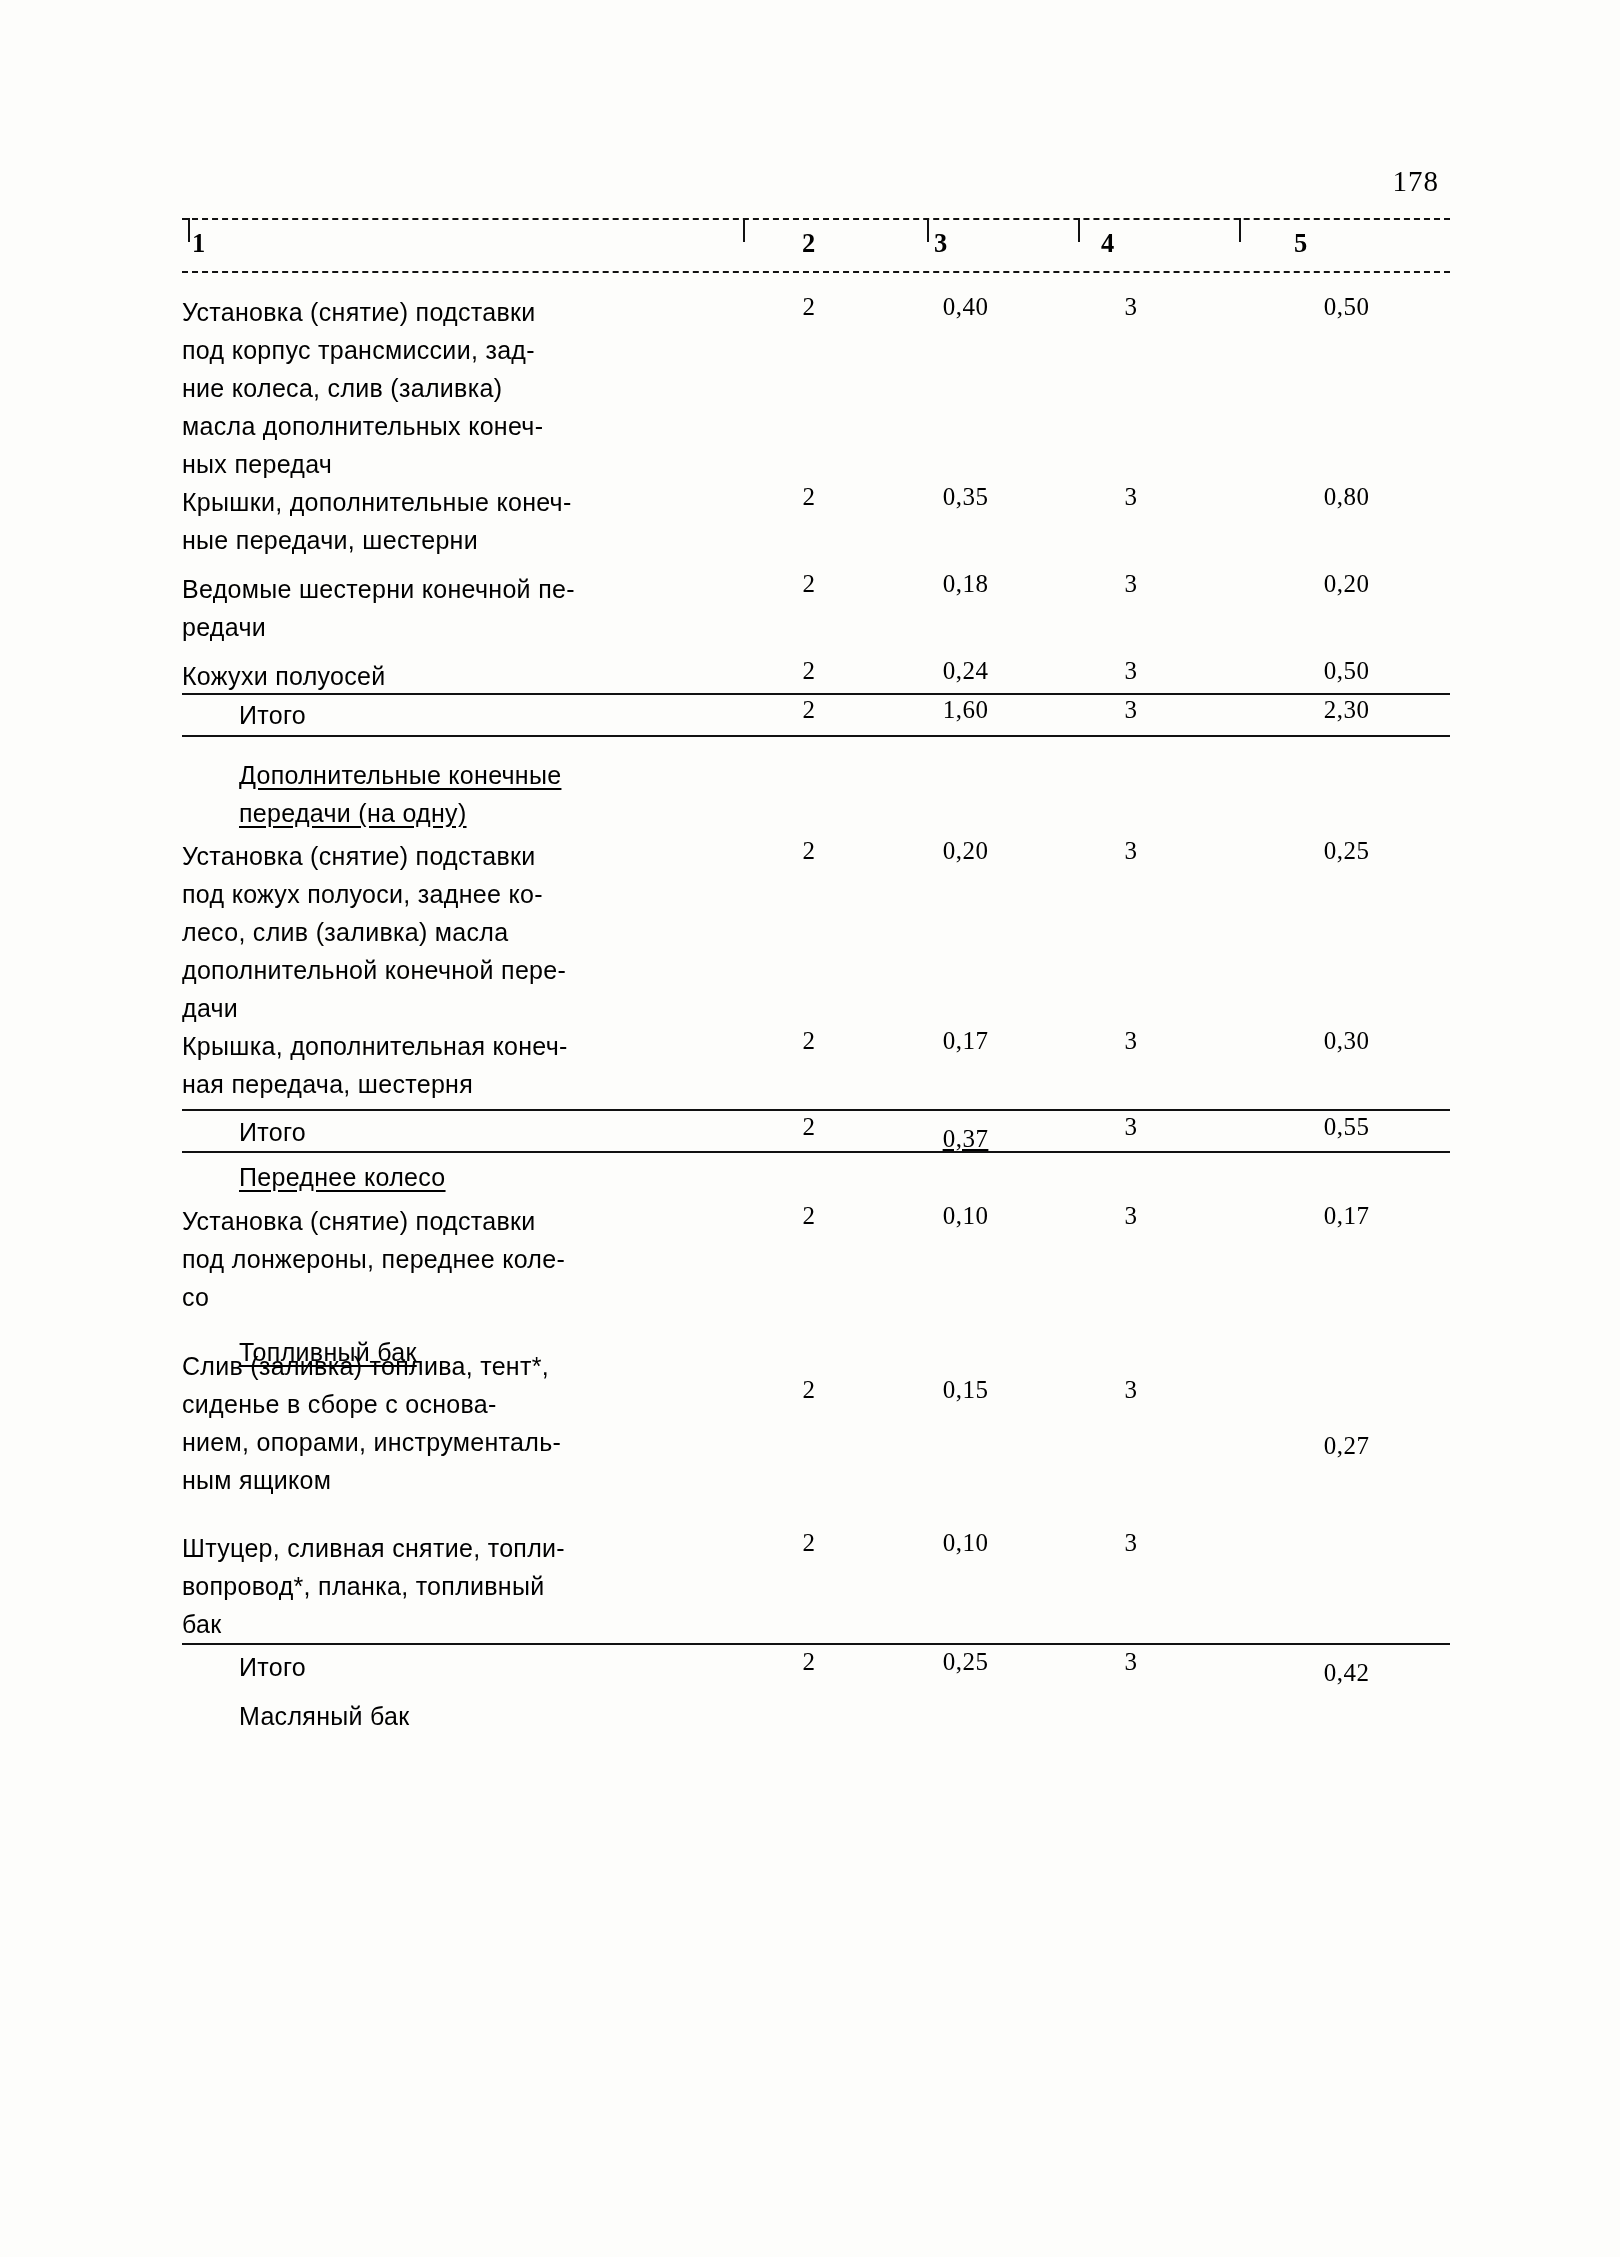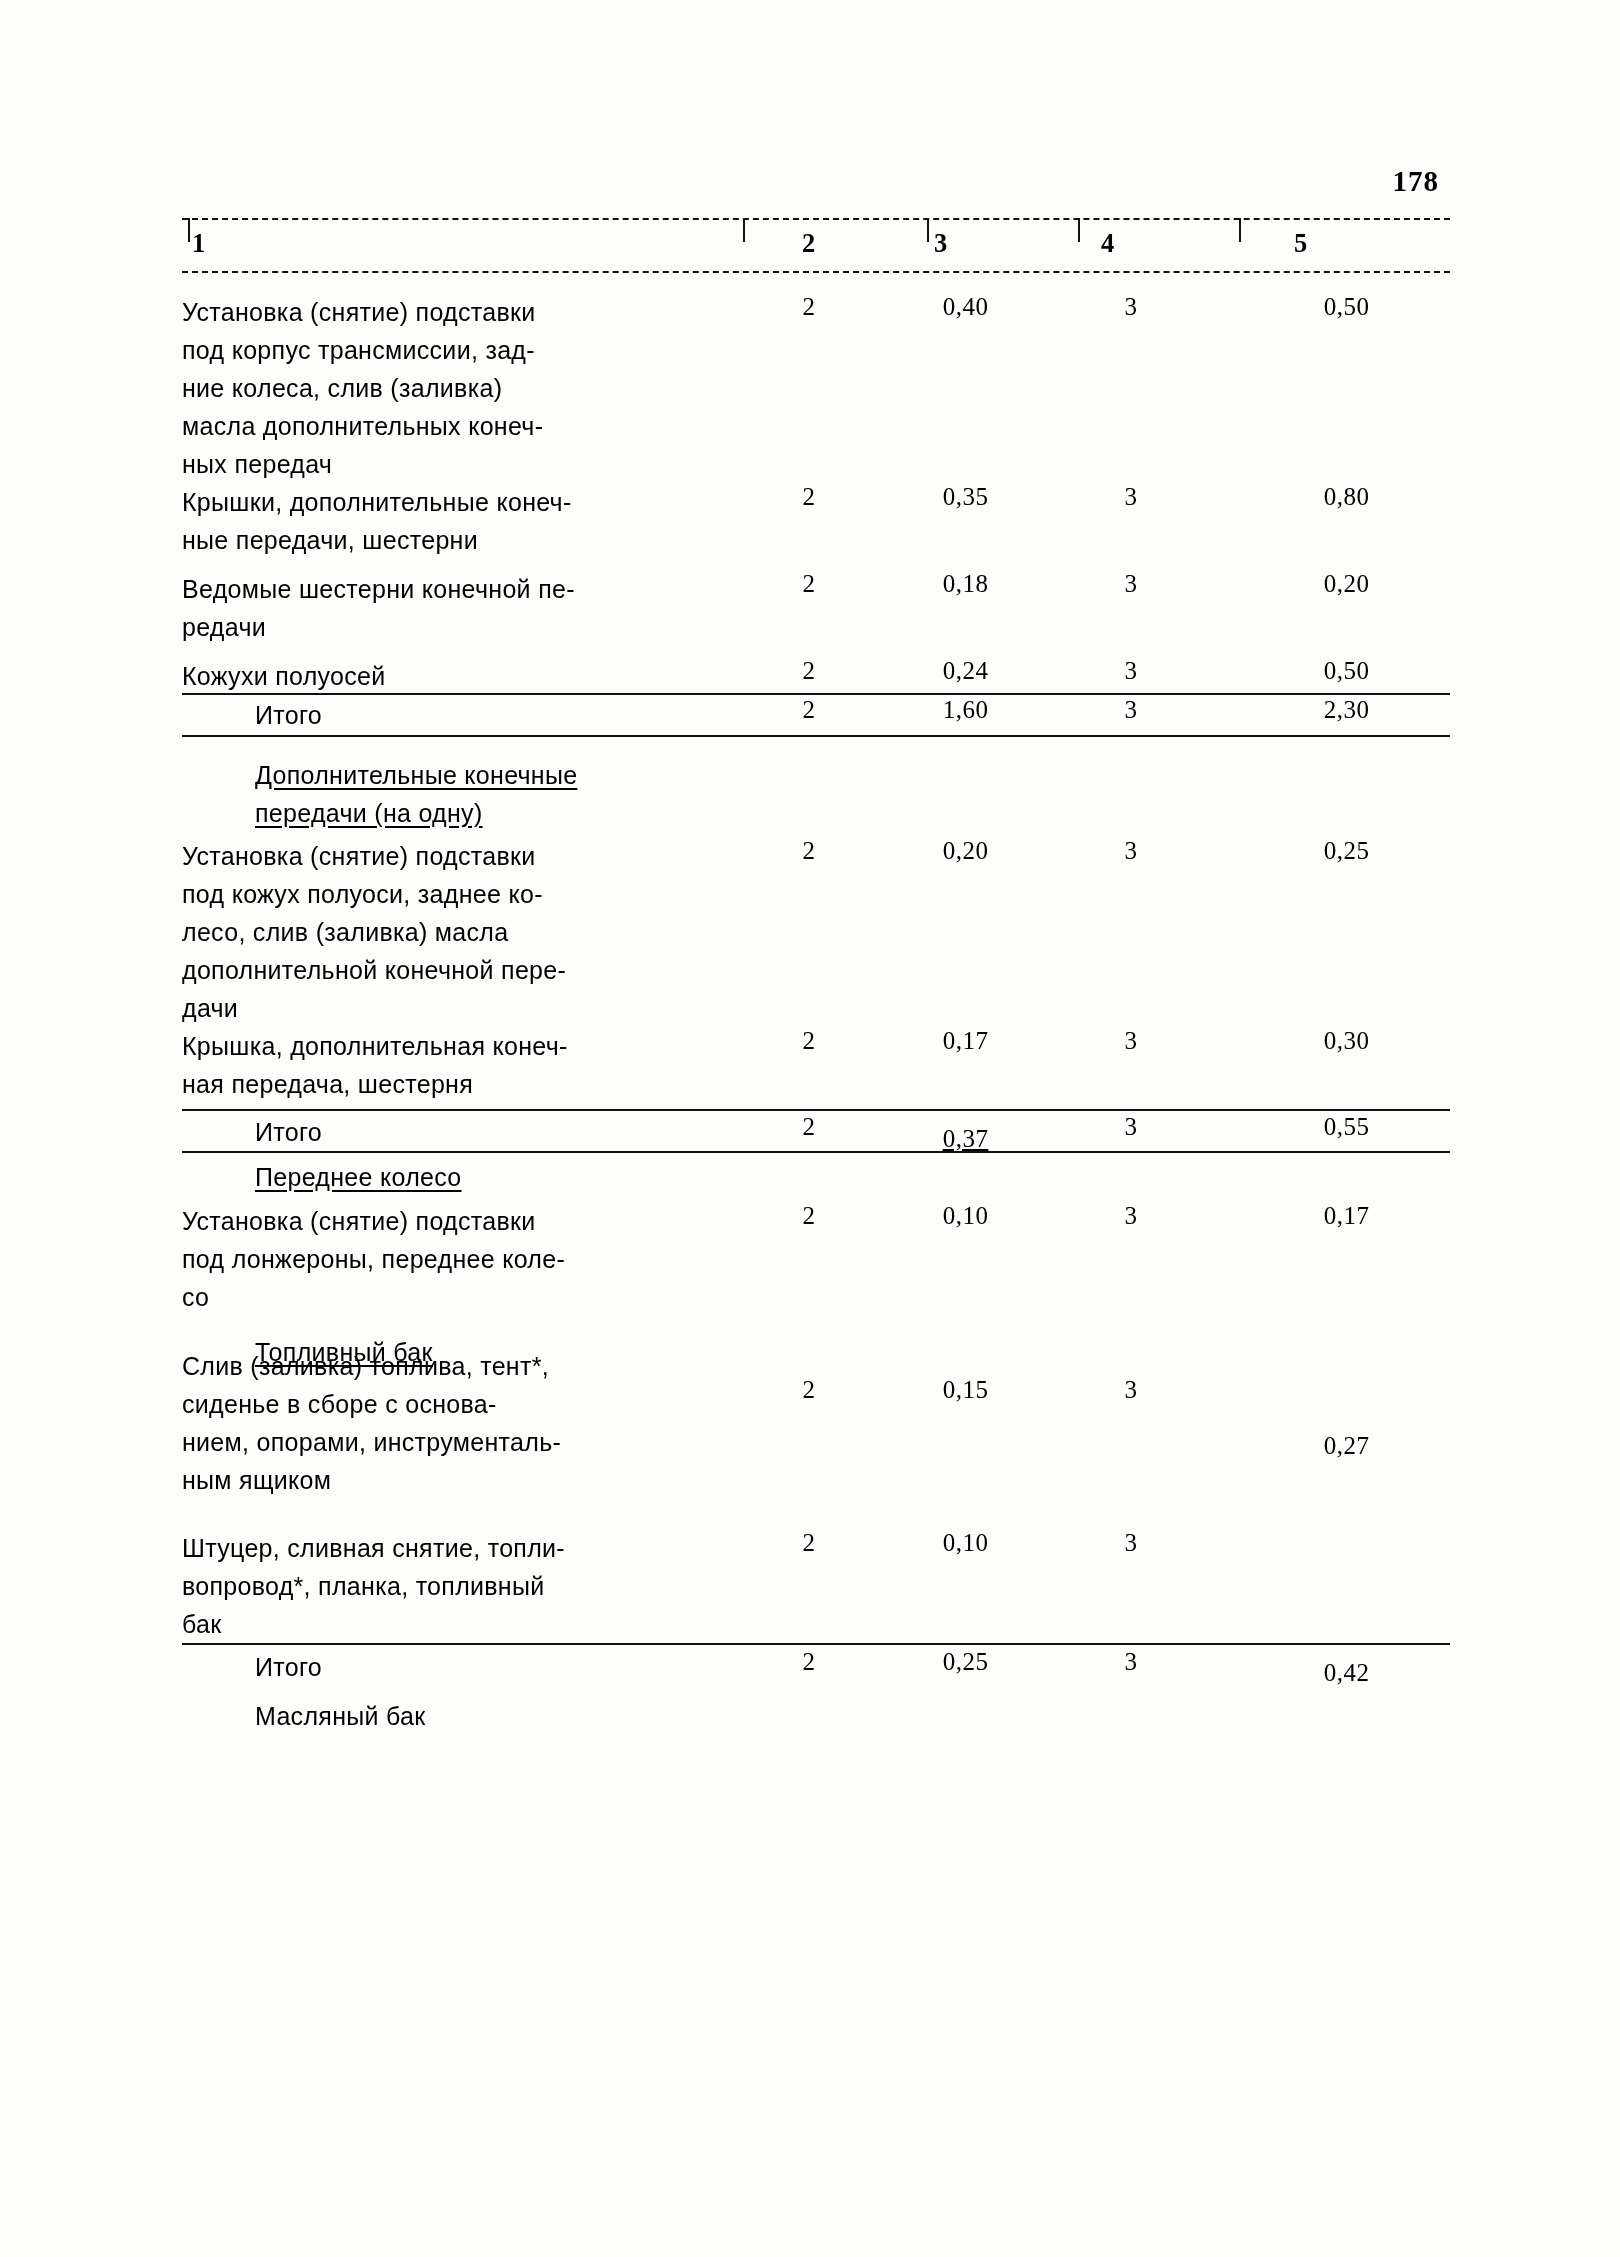--- a/index.html
+++ b/index.html
@@ -22,21 +22,21 @@
     height: 2257px;
     background: #fdfdfb;
   }
   .page-number {
     position: absolute;
     top: 165px;
     right: 181px;
     font-size: 29px;
     letter-spacing: 1px;
     font-family: "Liberation Serif", serif;
-    font-weight: 700;
+    font-weight: 400;
   }
   
   .dashed-rule {
     position: absolute;
     left: 182px;
     width: 1268px;
     border-top: 2.9px dashed #111;
     height: 0;
   }
   .dashed-rule.top { top: 218px; }
@@ -72,21 +72,21 @@
   .cell-desc {
     position: absolute;
     left: 0;
     width: 627px;
     font-size: 25px;
     line-height: 38px;
     letter-spacing: 0.3px;
     font-family: "Liberation Sans", sans-serif;
     white-space: pre-line;
   }
-  .cell-desc.indent1 { left: 57px; width: 588px; margin-left: 16px; }
+  .cell-desc.indent1 { left: 57px; width: 588px; }
   .cell-desc.underline-head {
     text-decoration: underline;
     text-underline-offset: 3.9px;
   }
   .num {
     position: absolute;
     font-size: 25px;
     font-family: "Liberation Serif", serif;
     letter-spacing: 0.5px;
     text-align: center;

